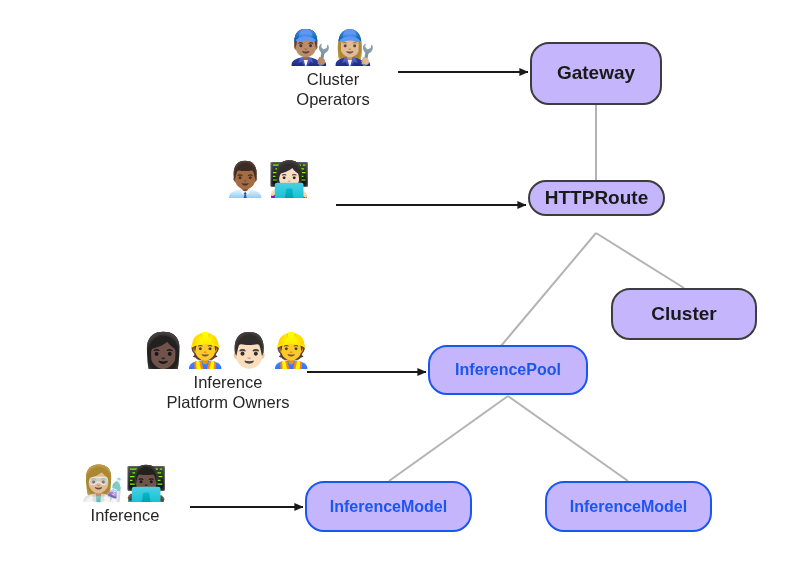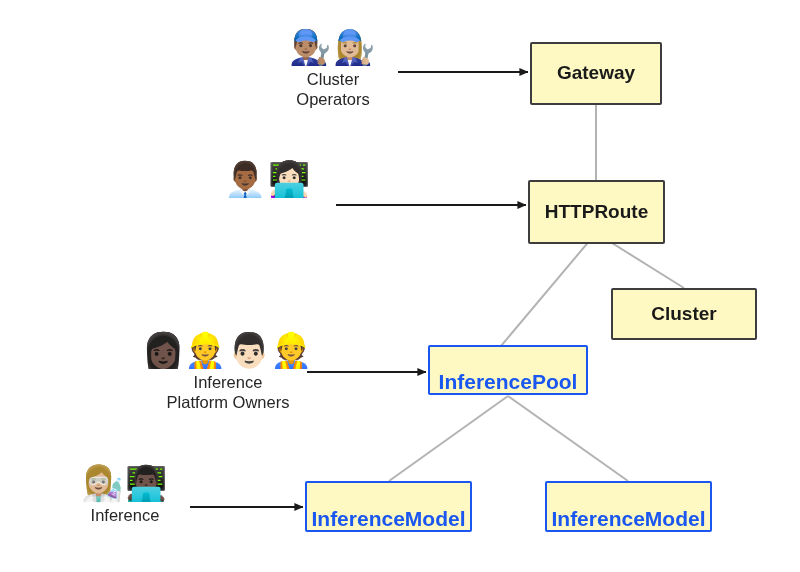--- a/index.html
+++ b/index.html
@@ -26,37 +26,36 @@
     pointer-events: none;
   }
 
   
   .node {
     position: absolute;
     box-sizing: border-box;
     display: flex;
     align-items: center;
     justify-content: center;
-    border-radius: 2px;
-    background: #fef9c3;
+    border-radius: 19px;
+    background: #c4b5fd;
     text-align: center;
     line-height: 1.1;
   }
   .node.core {
     border: 2px solid #3d3d3d;
     color: #1a1a1a;
     font-weight: bold;
     font-size: 19px;
   }
   .node.ext {
     border: 2.5px solid #1a56f0;
     color: #1a56f0;
     font-weight: bold;
-    font-size: 21px;
-    align-items: flex-end;
+    font-size: 16px;
   }
 
   
   .persona {
     position: absolute;
     display: flex;
     flex-direction: column;
     align-items: center;
     width: 210px;
   }
@@ -102,21 +101,21 @@
         <line x1="336" y1="205" x2="526" y2="205" stroke="#1a1a1a" stroke-width="2" marker-end="url(#arrowhead)"></line>
         <line x1="307" y1="372" x2="426" y2="372" stroke="#1a1a1a" stroke-width="2" marker-end="url(#arrowhead)"></line>
         <line x1="190" y1="507" x2="303" y2="507" stroke="#1a1a1a" stroke-width="2" marker-end="url(#arrowhead)"></line>
       </g>
   </svg>
 
   <div id="nodes-group">
       <div class="node core" style="left: 530px; top: 42px; width: 132px; height: 63px;">
         <span>Gateway</span>
       </div>
-      <div class="node core" style="left: 528px; top: 180px; width: 137px; height: 64px;">
+      <div class="node core" style="left: 528px; top: 180px; width: 137px; height: 36px;">
         <span>HTTPRoute</span>
       </div>
       <div class="node core" style="left: 611px; top: 288px; width: 146px; height: 52px;">
         <span>Cluster</span>
       </div>
       <div class="node ext" style="left: 428px; top: 345px; width: 160px; height: 50px;">
         <span>InferencePool</span>
       </div>
       <div class="node ext" style="left: 305px; top: 481px; width: 167px; height: 51px;">
         <span>InferenceModel</span>

